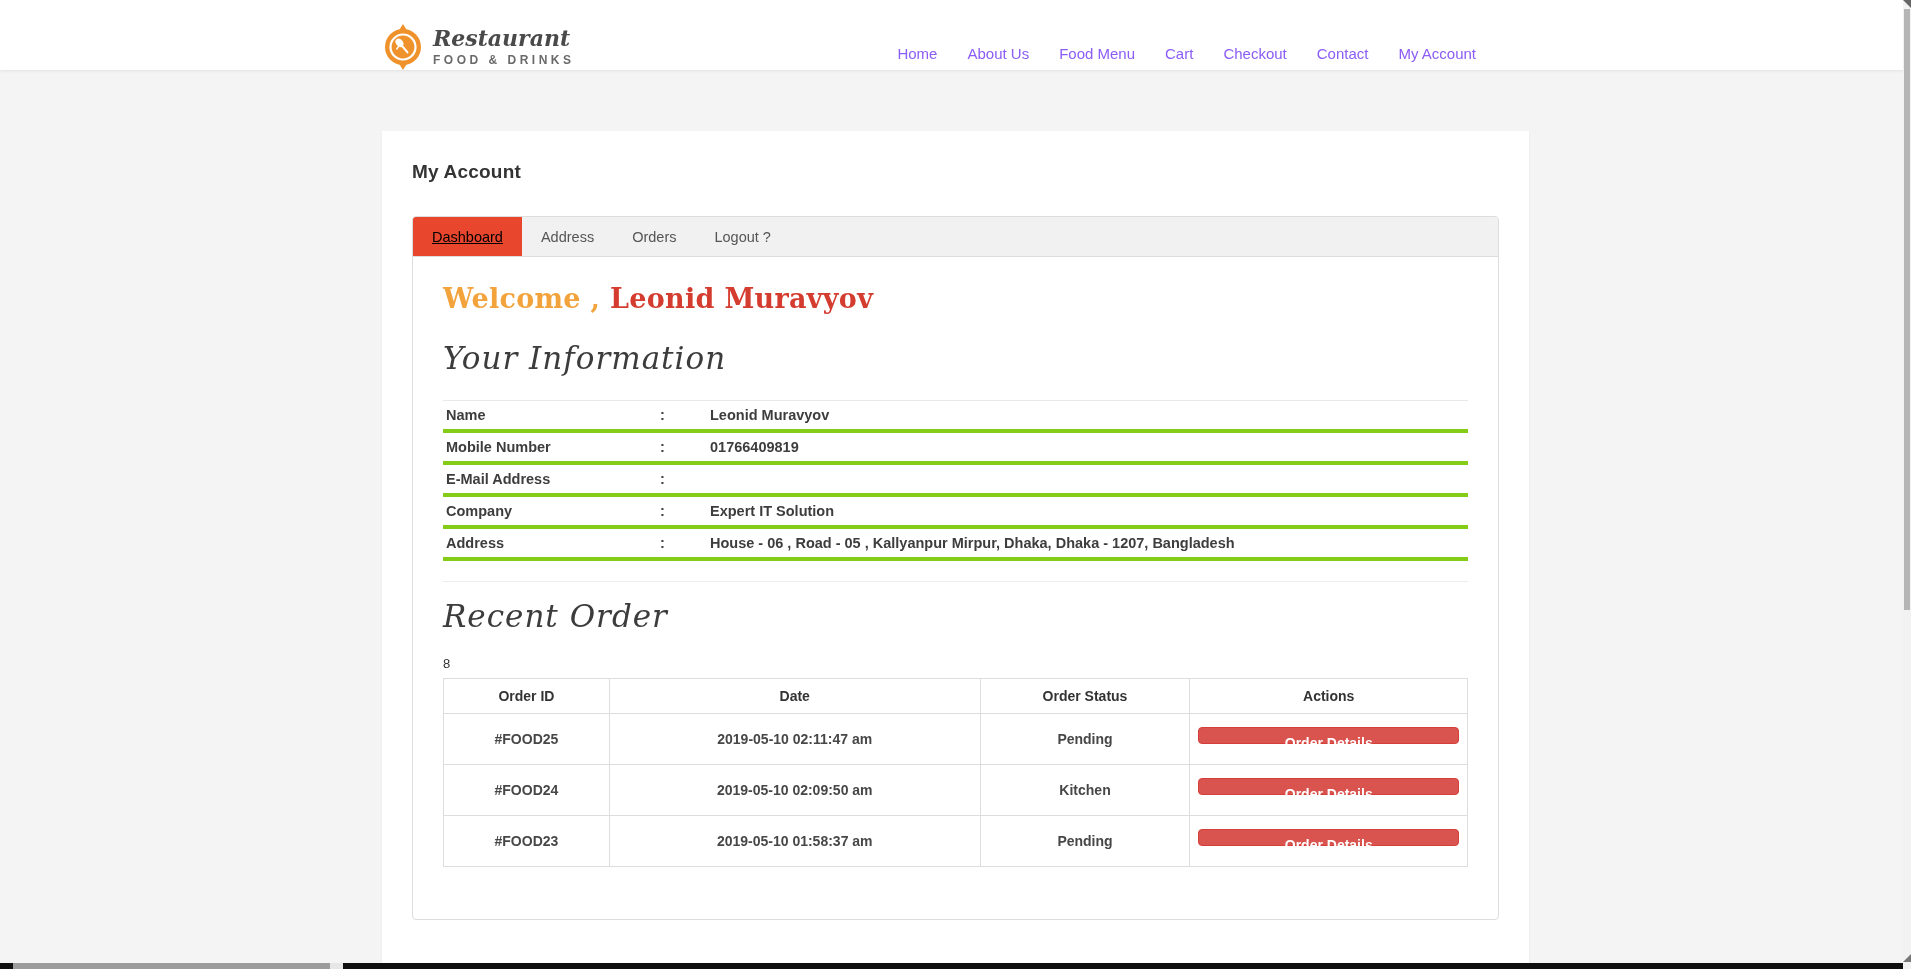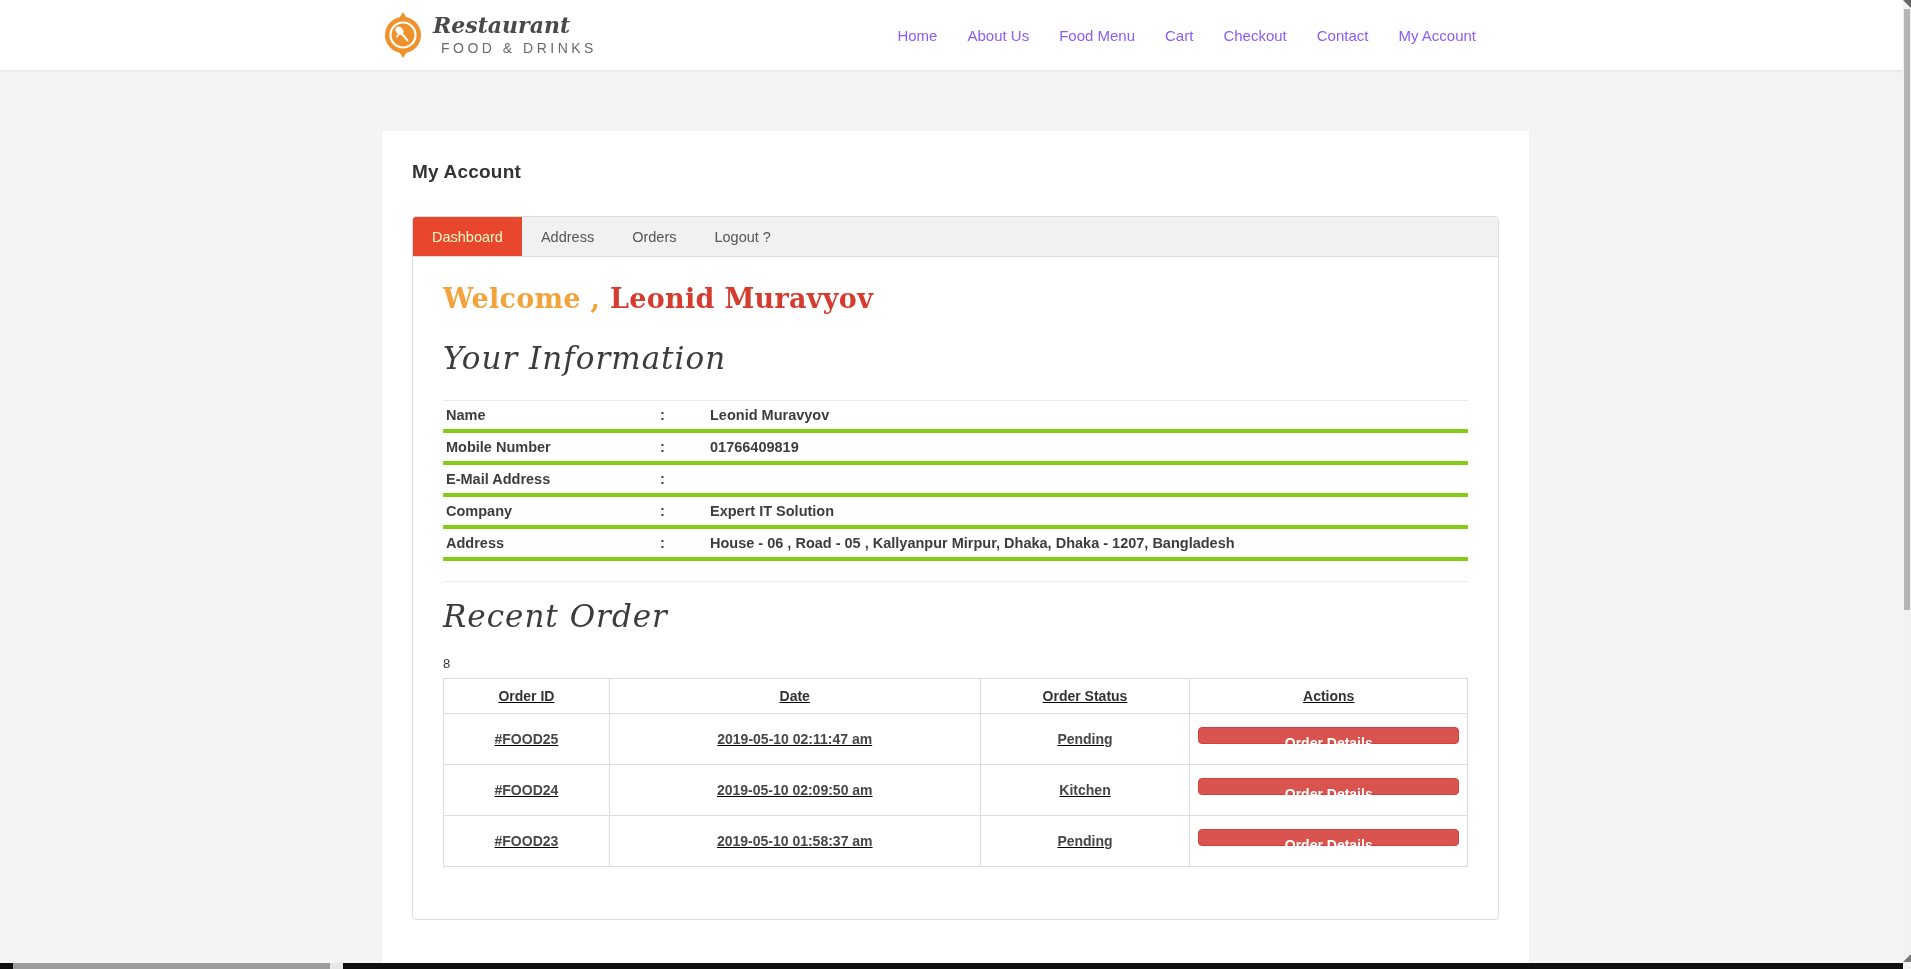--- a/index.html
+++ b/index.html
@@ -2,36 +2,36 @@
 <html><head>
 <meta charset="utf-8">
 <style>
   * { margin:0; padding:0; box-sizing:border-box; }
   html,body { background:#f4f4f4; }
   body { font-family:"Liberation Sans", sans-serif; }
   .viewport { position:relative; width:1911px; height:969px; overflow:hidden; background:#f4f4f4; }
 
   
   .site-header { position:relative; height:70px; background:#fff; box-shadow:0 1px 3px rgba(0,0,0,0.08); z-index:5; }
-  .header-inner { width:1147px; margin:0 auto; height:70px; display:flex; align-items:center; justify-content:space-between; }
+  .header-inner { width:1147px; margin:0 auto; height:70px; display:flex; align-items:flex-end; justify-content:space-between; }
   .brand { display:flex; align-items:center; gap:9px; cursor:pointer; }
   .brand-text .brand-name { font-family:"DejaVu Serif", serif; font-style:italic; font-weight:bold; font-size:22px; color:#4a4a4a; line-height:1; }
-  .brand-text .brand-tagline { font-size:14px; letter-spacing:3.5px; color:#6a6a6a; margin-top:4px; font-weight:normal;margin-left:8px; }
+  .brand-text .brand-tagline { font-size:12px; letter-spacing:3.5px; color:#6a6a6a; margin-top:4px; font-weight:bold; }
   .main-nav { display:flex; align-items:center; padding-right:38px; }
   .nav-item { font-size:15px; color:#8b5cf6; padding:8px 15px; cursor:pointer; text-decoration:none; white-space:nowrap; }
 
   
   .account-card { width:1147px; margin:61px auto 0; background:#fff; height:838px; padding:30px 30px 0; box-shadow:0 1px 2px rgba(0,0,0,0.06); }
   .page-title { font-size:19px; color:#333; font-weight:bold; letter-spacing:0.2px; }
 
   
   .tab-panel { margin-top:33px; border:1px solid #ddd; border-radius:4px; height:704px; overflow:hidden; background:#fff; }
   .tab-strip { background:#f1f1f1; border-bottom:1px solid #ddd; display:flex; height:40px; border-radius:4px 4px 0 0; }
   .tab { font-size:14.5px; color:#555; padding:0 19px; line-height:40px; cursor:pointer; white-space:pre; }
-  .tab.active { background:#e8472e; color:#fef9c3; }
+  .tab.active { background:#e8472e; color:#000000;text-decoration:underline; }
 
   .tab-body { padding:24px 30px 0; }
 
   .welcome-heading { font-family:"DejaVu Serif", serif; font-weight:bold; font-size:27px; margin:2px 0 26px; letter-spacing:0.3px; }
   .welcome-prefix { color:#f2a33c; }
   .welcome-name { color:#d53c30; }
 
   .script-heading { font-family:"DejaVu Serif", serif; font-style:italic; font-weight:normal; font-size:31px; color:#3c3c3c; letter-spacing:1px; }
 
   
@@ -40,21 +40,21 @@
   .info-label { width:217px; padding-left:3px; }
   .info-colon { width:50px; }
   .info-value { flex:1; }
 
   .section-rule { border:none; border-top:1px solid #ececec; margin:20px 0 0; }
 
   .recent-order-heading { margin-top:16px; }
   .orders-count { font-size:13px; color:#333; margin:22px 0 7px; }
 
   
-  .orders-table { width:100%; border-collapse:collapse; table-layout:fixed;text-decoration:underline; }
+  .orders-table { width:100%; border-collapse:collapse; table-layout:fixed; }
   .orders-table th, .orders-table td { border:1px solid #ddd; text-align:center; vertical-align:middle; }
   .orders-table th { height:35px; font-size:14px; color:#333; font-weight:bold; }
   .orders-table td { height:51px; font-size:14px; color:#474747; font-weight:bold; }
   .col-orderid { width:16.2%; } .col-date { width:36.2%; } .col-status { width:20.5%; } .col-actions { width:27.1%; }
   .order-details-btn { display:inline-block; width:calc(100% - 16px); height:17px; line-height:31px; background:#d9534f; border:1px solid #d43f3a; border-radius:4px; color:#fff; font-size:14px; font-weight:bold; cursor:pointer; font-family:"Liberation Sans", sans-serif; }
 
   
   .vscroll { position:absolute; top:0; right:0; width:8px; height:969px; background:#f2f2f2; z-index:20; }
   .vscroll-thumb { position:absolute; top:9px; left:1px; width:6px; height:601px; background:#b5b5b5; }
   .vscroll-arrow-top { position:absolute; top:0; left:0; width:0; height:0; border-top:8px solid #666; border-left:8px solid transparent; }

